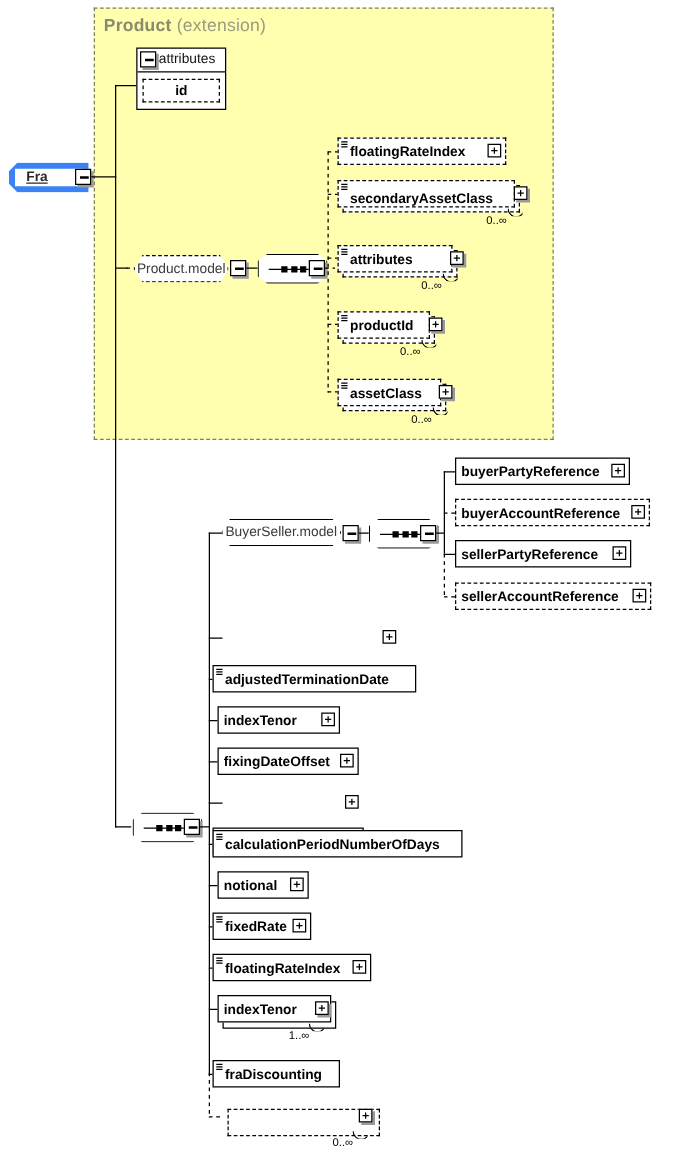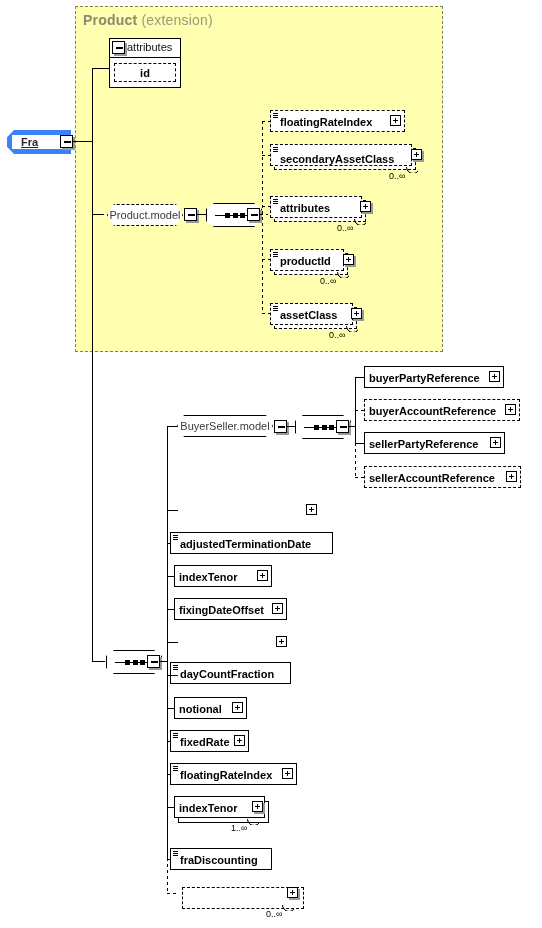--- a/index.html
+++ b/index.html
@@ -465,20 +465,28 @@
     <span class="seqmark">
         <i></i>
         <i></i>
         <i></i>
       </span>
     <span class="nlabel">dayCountFraction</span>
   </div>
   <div class="plusbox" style="left:276px;top:636px;"></div>
 
   <div class="ln h" style="left:167px;top:675px;width:11px;"></div>
+  <div class="node hasmark" style="left:170px;top:664px;width:200px;">
+    <span class="seqmark">
+        <i></i>
+        <i></i>
+        <i></i>
+      </span>
+    <span class="nlabel">calculationPeriodNumberOfDays</span>
+  </div>
 
   <div class="ln h" style="left:167px;top:708px;width:11px;"></div>
   <div class="node" style="left:174px;top:697px;width:73px;">
     <span class="nlabel">notional</span>
   </div>
   <div class="plusbox" style="left:232px;top:702px;"></div>
 
   <div class="ln h" style="left:167px;top:741px;width:11px;"></div>
   <div class="node hasmark" style="left:170px;top:730px;width:79px;">
     <span class="seqmark">

